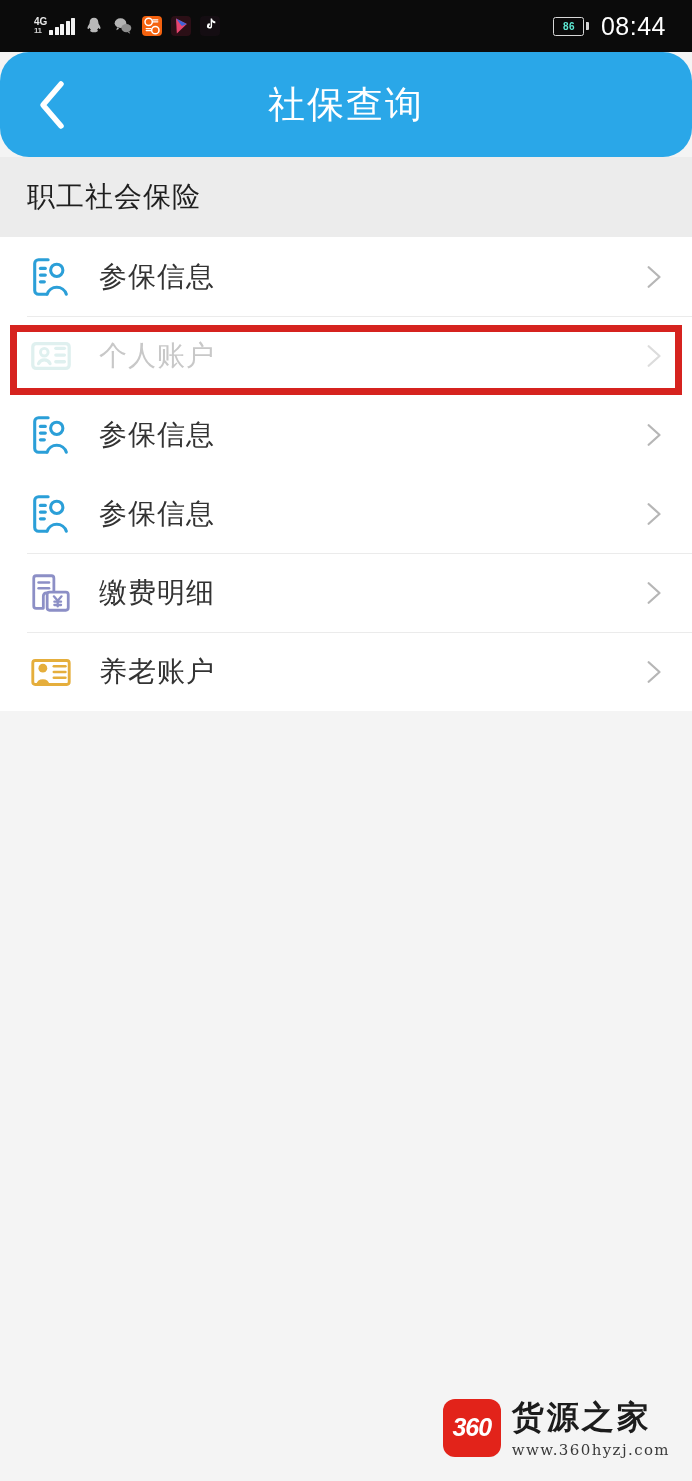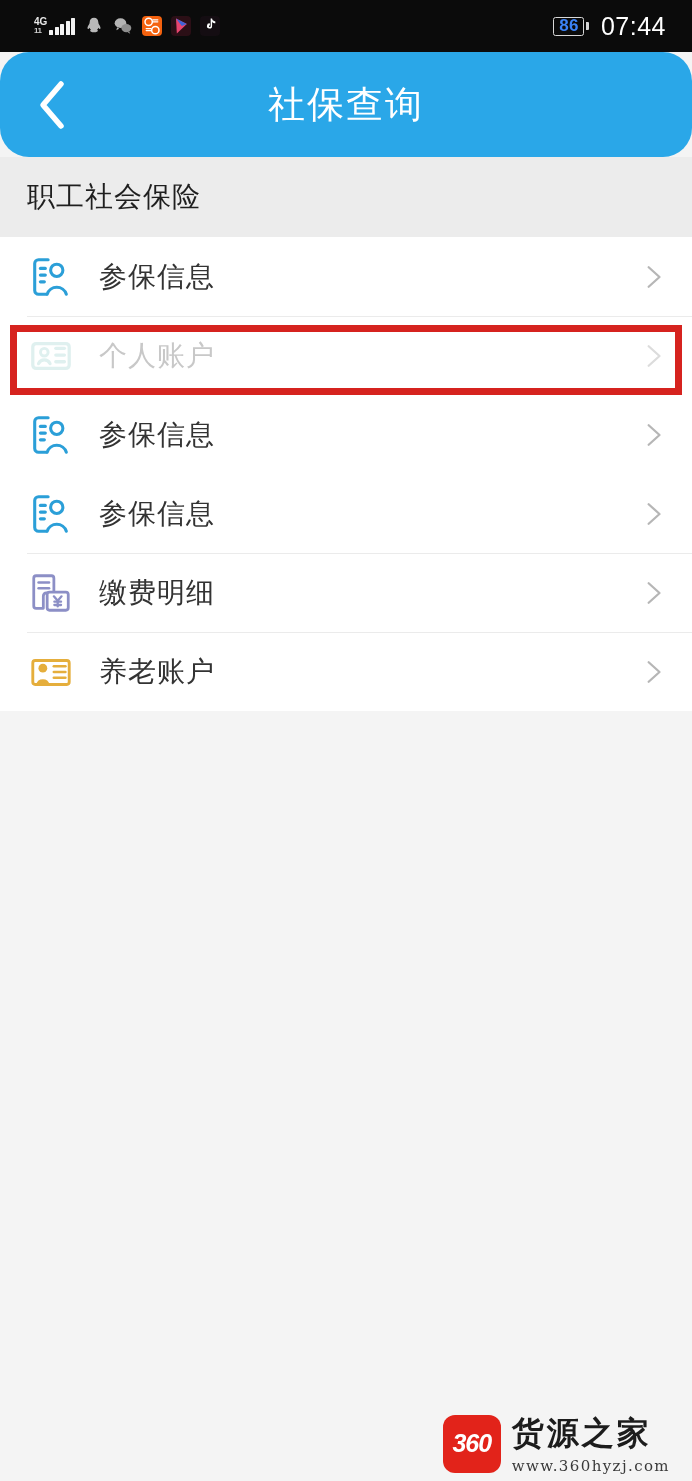--- a/index.html
+++ b/index.html
@@ -39,21 +39,21 @@
   .ic-qqmusic { background:#f4620f; }
   .ic-video { background:#2b0f16; }
   .ic-douyin { background:#140d12; }
 
   .battery { display:flex; align-items:center; }
   .batt-body {
     border:1.6px solid #d8d8d8; border-radius:2.5px;
     padding:0 3px; height:19px; min-width:31px;
     display:flex; align-items:center; justify-content:center;
   }
-  .batt-num { font-size:17px; font-weight:bold; color:#3b82f6; letter-spacing:0.3px; }
+  .batt-num { font-size:10px; font-weight:bold; color:#5eead4; letter-spacing:0.3px; }
   .batt-tip { width:3px; height:8px; background:#d8d8d8; margin-left:1.5px; border-radius:0 1px 1px 0; }
   .clock { font-size:25px; color:#ffffff; letter-spacing:0.5px; margin-left:4px; }
 
   
   .appbar {
     height:105px; background:#2aa7e8; position:relative;
     display:flex; align-items:center; justify-content:center;border-radius:29px;
   }
   .back-btn {
     position:absolute; left:22px; top:50%; transform:translateY(-50%);
@@ -84,21 +84,21 @@
   .row-label { flex:1; font-size:28px; color:#333333; letter-spacing:1px; }
   .row.disabled .row-label { color:#c8c8c8; }
   .chev { width:26px; height:26px; flex:none; }
 
   
   .annot-box {
     position:absolute; left:10px; top:325px; width:672px; height:70px;
     border:7px solid #d6231f; pointer-events:none; z-index:5;
   }
   .watermark {
-    position:absolute; right:22px; bottom:6px;
+    position:absolute; right:22px; bottom:22px;
     display:flex; align-items:center; gap:11px;
   }
   .wm-logo {
     width:58px; height:58px; border-radius:12px; background:#e2231a;
     display:flex; align-items:center; justify-content:center;
     color:#ffffff; font-size:25px; font-weight:bold; font-style:italic;
     letter-spacing:-1px;
   }
   .wm-text { display:flex; flex-direction:column; gap:1px; }
   .wm-cn { font-size:32px; color:#1c1c1c; letter-spacing:3px;
@@ -166,21 +166,21 @@
       </span>
     </div>
 
     <div class="sb-right">
       <span class="battery">
         <span class="batt-body">
           <span class="batt-num">86</span>
         </span>
         <span class="batt-tip"></span>
       </span>
-      <span class="clock">07:44</span>
+      <span class="clock">08:44</span>
     </div>
   </div>
 
   <div class="appbar">
     <div class="back-btn">
       <svg width="36" height="56" viewBox="0 0 36 56">
         <polyline points="26,7 8,28 26,49" fill="none" stroke="#ffffff" stroke-width="5.5" stroke-linecap="round" stroke-linejoin="round"></polyline>
       </svg>
     </div>
     <div class="appbar-title">社保查询</div>

